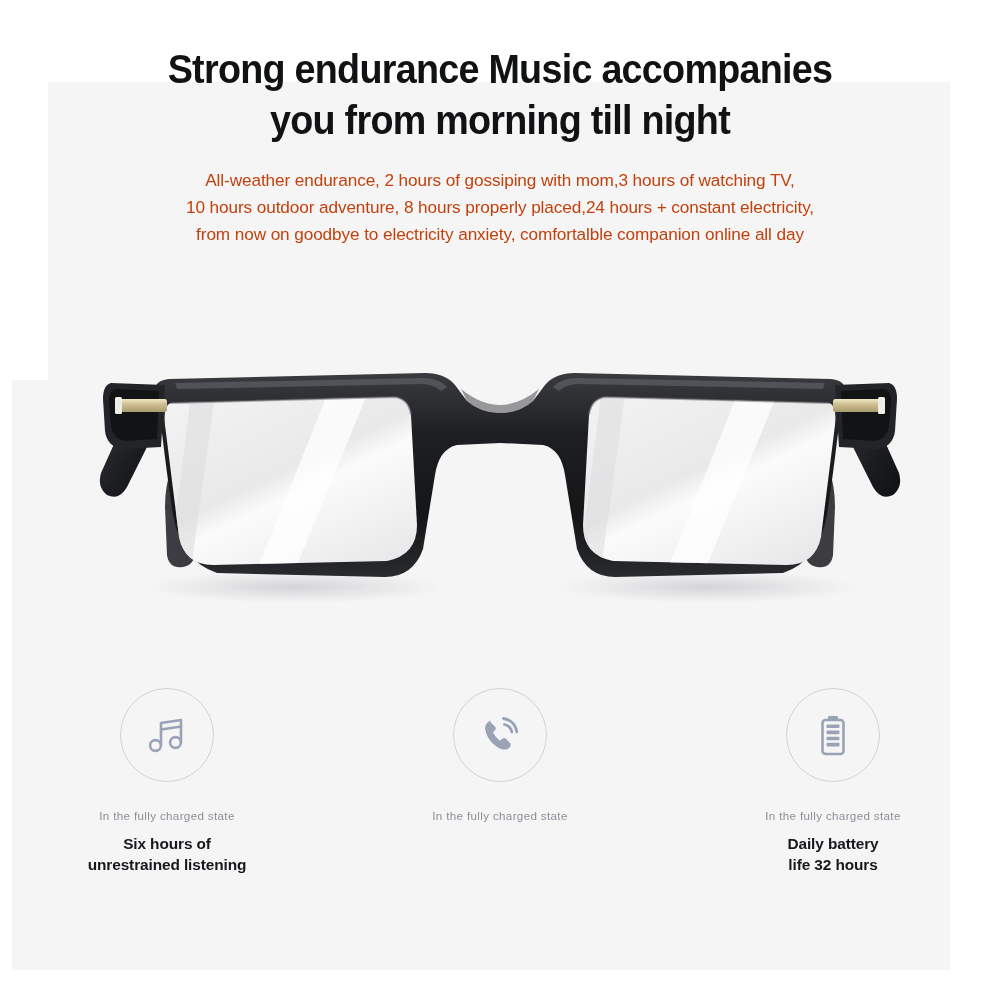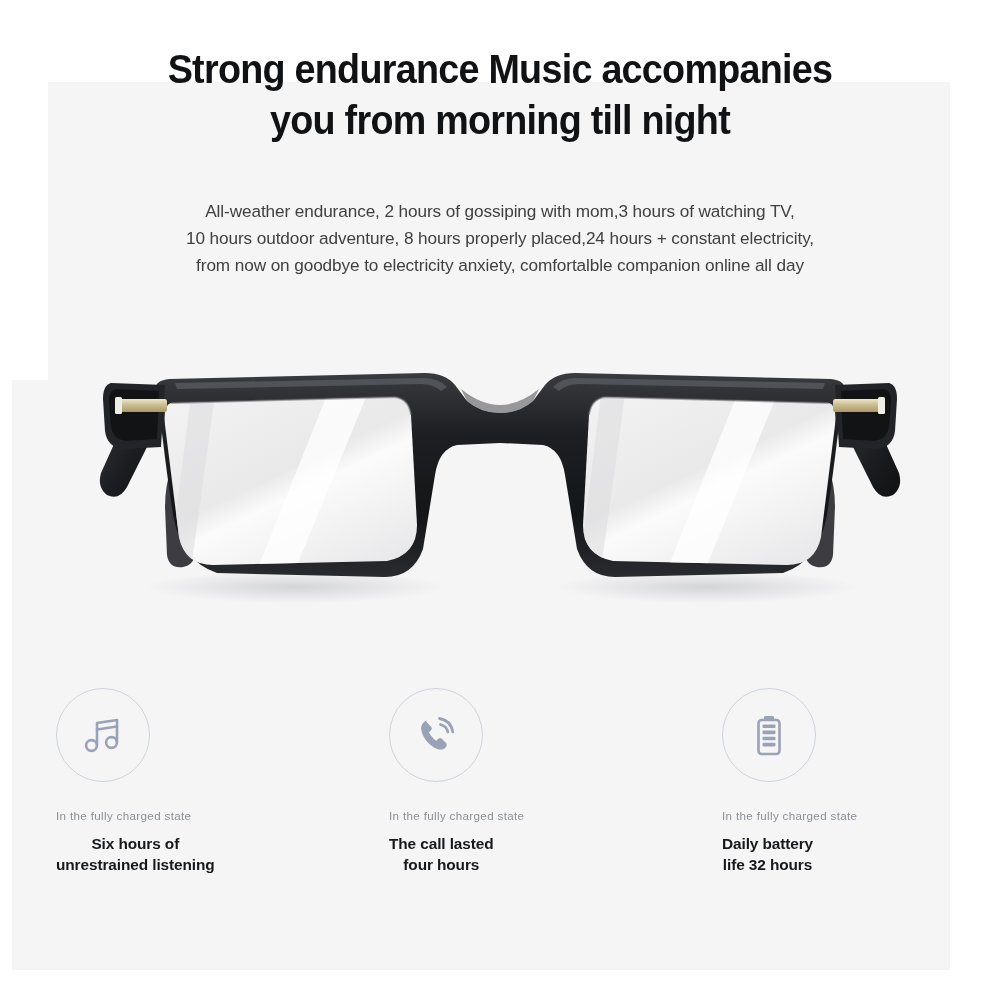--- a/index.html
+++ b/index.html
@@ -33,23 +33,23 @@
     font-weight:bold;
     font-size:41px;
     line-height:51px;
     letter-spacing:-0.8px;
     transform:scaleX(0.92);
     transform-origin:center top;
     white-space:pre-line;
   }
 
   #subcopy {
-    position:absolute; left:50px; top:198px; width:900px;
-    text-align:center;
-    color:#404040;
+    position:absolute; left:50px; top:167px; width:900px;
+    text-align:center;
+    color:#c2410c;
     font-size:17.2px;
     line-height:27px;
     letter-spacing:-0.1px;
     white-space:pre-line;
   }
 
   
   #product {
     position:absolute;
     left:95px; top:355px;
@@ -63,21 +63,21 @@
     left:56px; top:688px;
     width:888px; height:210px;
     display:flex;
     justify-content:space-between;
     align-items:flex-start;
   }
   .feature {
     width:222px;
     display:flex;
     flex-direction:column;
-    align-items:flex-start;
+    align-items:center;
   }
   .icon-circle {
     width:94px; height:94px;
     border-radius:50%;
     border:1.4px solid #cfd3d9;
     background:transparent;
     display:flex;
     align-items:center;
     justify-content:center;
   }
@@ -256,22 +256,20 @@
                    C27.5,25.6 26.2,25.9 25,27 L23.2,28.7 C20,26.5 17.5,23.6 16,20.3
                    L17.8,18.5 C19,17.4 19.3,16.1 18.1,14.8 L13.9,10.6
                    C13.2,9.8 13.5,8.5 13.5,8.5 Z" fill="#9aa3b5"></path>
           <g fill="none" stroke="#9aa3b5" stroke-width="2.8" stroke-linecap="round">
             <path d="M27.5,12.5 C31.5,13.5 34,16 34.8,20"></path>
             <path d="M26.5,6.5 C34,7.8 38.5,12.3 39.8,19.8"></path>
           </g>
         </svg>
       </div>
       <div class="feature-sub">In the fully charged state</div>
-      <div class="feature-title">The call lasted
-four hours</div>
     </div>
 
     <div class="feature">
       <div class="icon-circle">
         <svg width="46" height="46" viewBox="0 0 46 46">
           <rect x="18" y="4" width="10" height="4" rx="1.2" fill="#9aa3b5"></rect>
           <rect x="12.5" y="8" width="21" height="34" rx="3.2" fill="none" stroke="#9aa3b5" stroke-width="2.6"></rect>
           <g fill="#9aa3b5">
             <rect x="16.5" y="12.5" width="13" height="3.6" rx="1.1"></rect>
             <rect x="16.5" y="18.6" width="13" height="3.6" rx="1.1"></rect>

